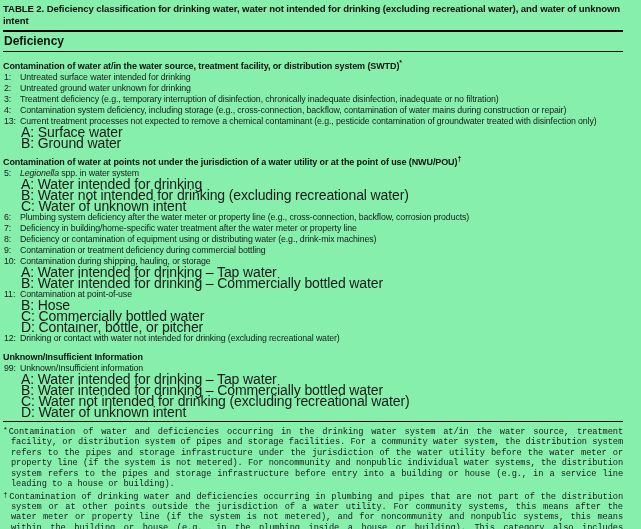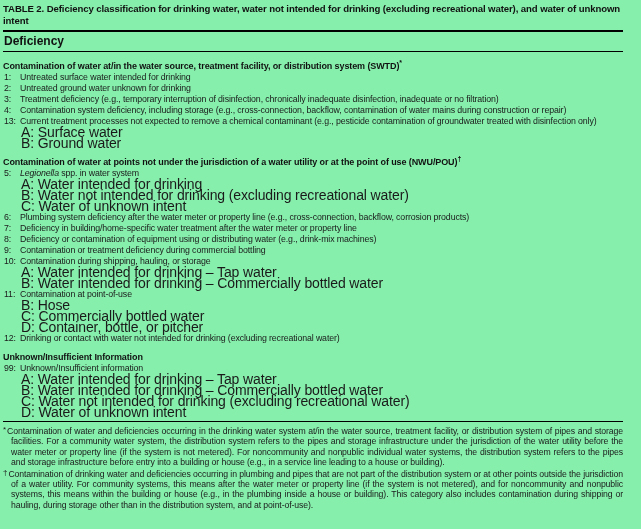--- a/index.html
+++ b/index.html
@@ -63,20 +63,21 @@
   .fn-rule { height: 1px; background: #000; margin-top: 3px; }
   .footnotes { padding-top: 3px; }
   .footnote {
     font-size: 8.7px;
     line-height: 10.5px;
     letter-spacing: -0.1px;
     text-align: justify;
     padding-left: 8px;
     text-indent: -8px;
     color: #1a1a1a;
+    font-family: Liberation Mono, monospace;
   }
   .fn-marker { font-size: 8px; vertical-align: 1.5px; padding-right: 1px; }
 </style>
 </head>
 <body>
 
 <div class="page">
   <div class="table-title">TABLE 2. Deficiency classification for drinking water, water not intended for drinking (excluding recreational water), and water of unknown intent</div>
   <div class="rule-thick"></div>
   <div class="col-header">Deficiency</div>

